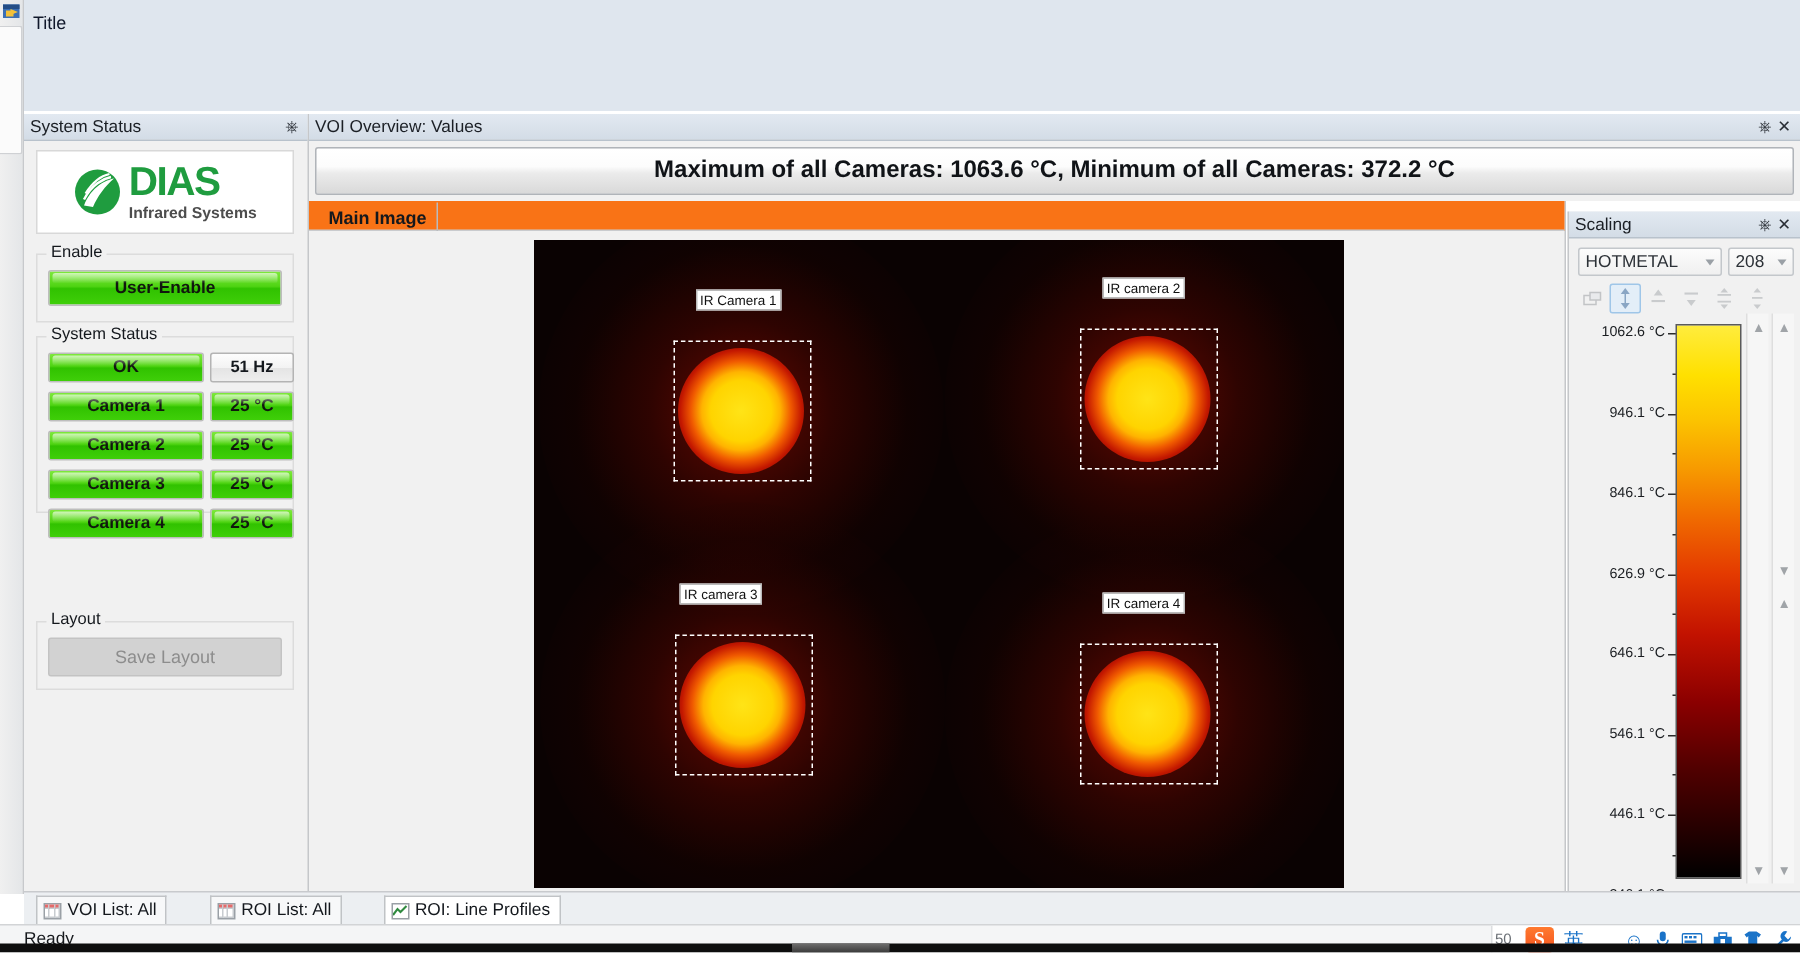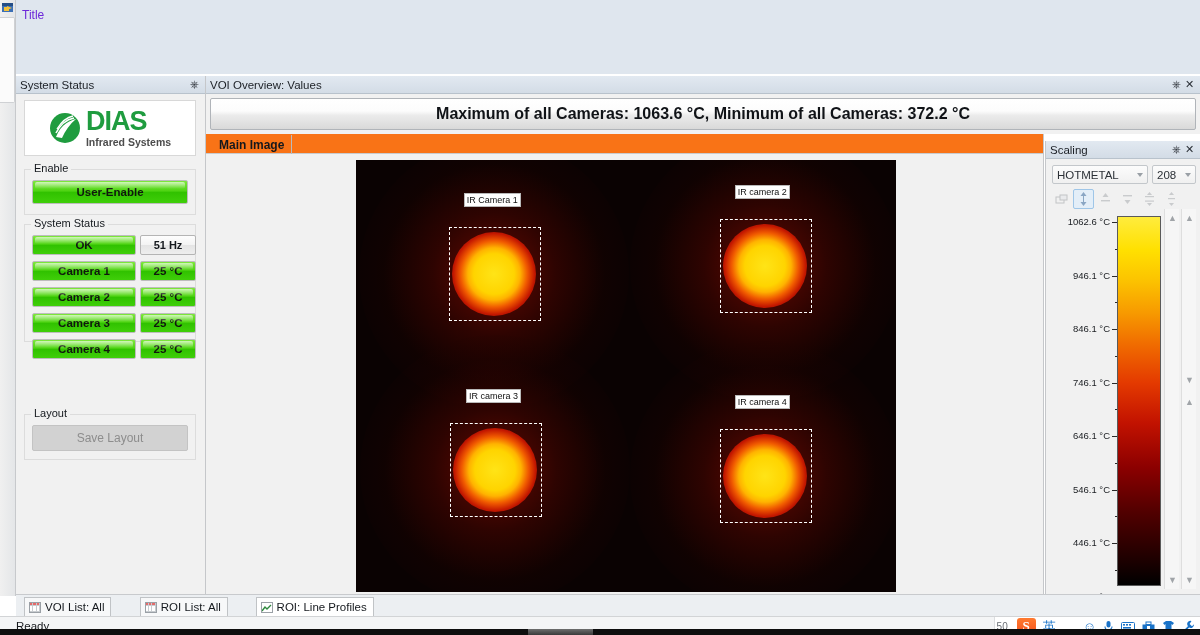--- a/index.html
+++ b/index.html
@@ -32,21 +32,21 @@
     font-size: 9px; letter-spacing: .5px; color: #333; white-space: nowrap;
     text-align: center; line-height: 15px;
   }
 
   
   .topband {
     position: absolute; left: 16px; top: 0; right: 0; height: 74px;
     background: #dfe6ee;
   }
   .title-caption {
-    position: absolute; left: 6px; top: 8px; font-size: 12px; color: #6d28d9;
+    position: absolute; left: 6px; top: 8px; font-size: 12px; color: #0f172a;
   }
   .btnbar { position: absolute; left: 4px; top: 27px; right: 4px; height: 40px; display: flex; gap: 8px; }
   .bigbtn {
     flex: 0 0 auto; height: 40px;
     background: linear-gradient(to bottom, #fdfdfd 0%, #f6f6f6 45%, #e9e9e9 50%, #dcdcdc 100%);
     border: 1px solid #a8acb1; border-radius: 2px;
     display: flex; align-items: center; justify-content: center;
     font-size: 14px; color: #8a8f96;
     box-shadow: inset 0 1px 0 #fff;
   }
@@ -346,21 +346,21 @@
         </div>
       <div id="rois">
           <div class="roi" style="left: 92.7px; top: 67.48px; width: 92px; height: 94px;"></div>
           <div class="roi" style="left: 363.78px; top: 58.84px; width: 92px; height: 94px;"></div>
           <div class="roi" style="left: 94.32px; top: 263.176px; width: 92px; height: 94px;"></div>
           <div class="roi" style="left: 363.78px; top: 269.224px; width: 92px; height: 94px;"></div>
         </div>
       <div id="camlabels">
           <div class="camlabel" style="left: 107.7px; top: 33.48px;">IR Camera 1</div>
           <div class="camlabel" style="left: 378.78px; top: 24.84px;">IR camera 2</div>
-          <div class="camlabel" style="left: 110px; top: 229.176px;">IR camera 3</div>
+          <div class="camlabel" style="left: 97px; top: 229.176px;">IR camera 3</div>
           <div class="camlabel" style="left: 378.78px; top: 235.224px;">IR camera 4</div>
         </div>
     </div>
   </div>
 
   <div class="scalingdock">
     <div class="panel-header">
       <span class="hdr-title">Scaling</span>
       <span class="hdr-btn">⎈</span>
       <span class="hdr-btn">✕</span>
@@ -421,21 +421,21 @@
     <div class="barlabels">
         <span class="barlabel" style="top: 7px;">1062.6 °C</span>
         <span class="tickline" style="top: 13px;"></span>
         <span class="tickline minor" style="top: 39.75px;"></span>
         <span class="barlabel" style="top: 60.5px;">946.1 °C</span>
         <span class="tickline" style="top: 66.5px;"></span>
         <span class="tickline minor" style="top: 93.25px;"></span>
         <span class="barlabel" style="top: 114px;">846.1 °C</span>
         <span class="tickline" style="top: 120px;"></span>
         <span class="tickline minor" style="top: 146.75px;"></span>
-        <span class="barlabel" style="top: 167.5px;">746.1 °C</span>
+        <span class="barlabel" style="top: 167.5px;">626.9 °C</span>
         <span class="tickline" style="top: 173.5px;"></span>
         <span class="tickline minor" style="top: 200.25px;"></span>
         <span class="barlabel" style="top: 221px;">646.1 °C</span>
         <span class="tickline" style="top: 227px;"></span>
         <span class="tickline minor" style="top: 253.75px;"></span>
         <span class="barlabel" style="top: 274.5px;">546.1 °C</span>
         <span class="tickline" style="top: 280.5px;"></span>
         <span class="tickline minor" style="top: 307.25px;"></span>
         <span class="barlabel" style="top: 328px;">446.1 °C</span>
         <span class="tickline" style="top: 334px;"></span>

